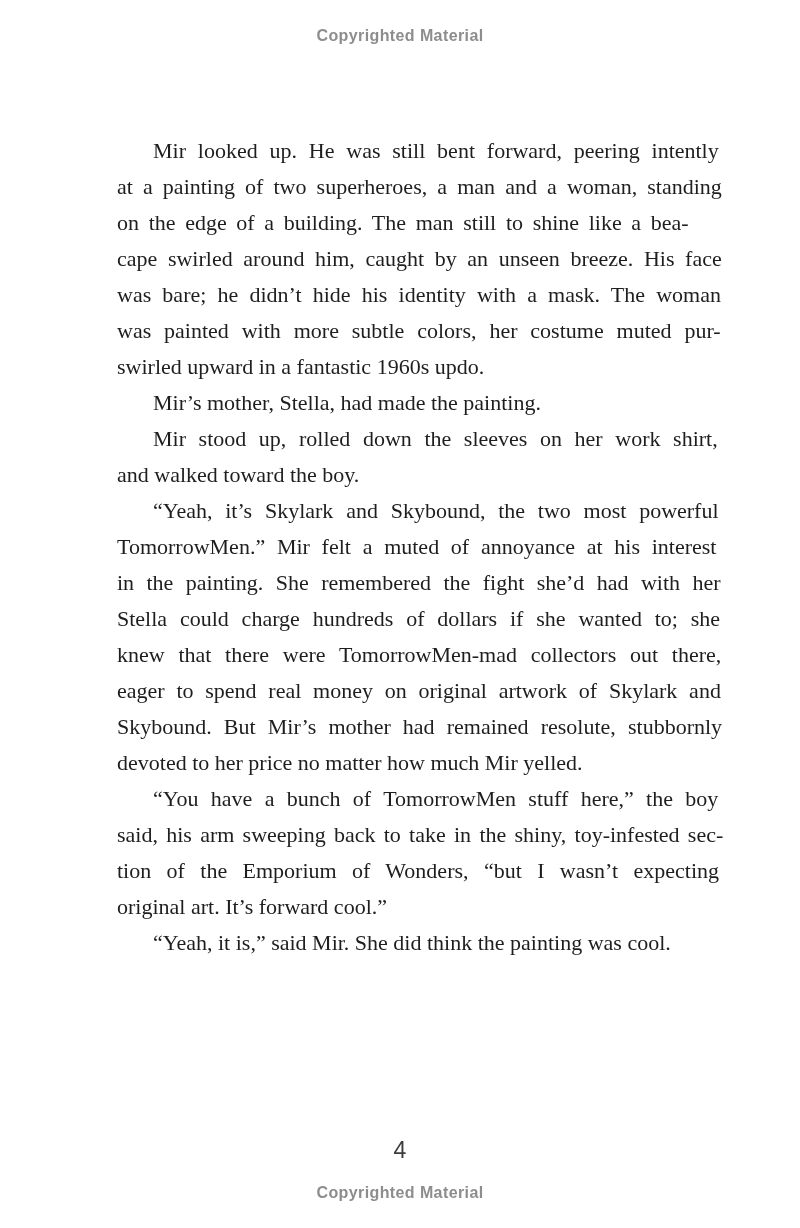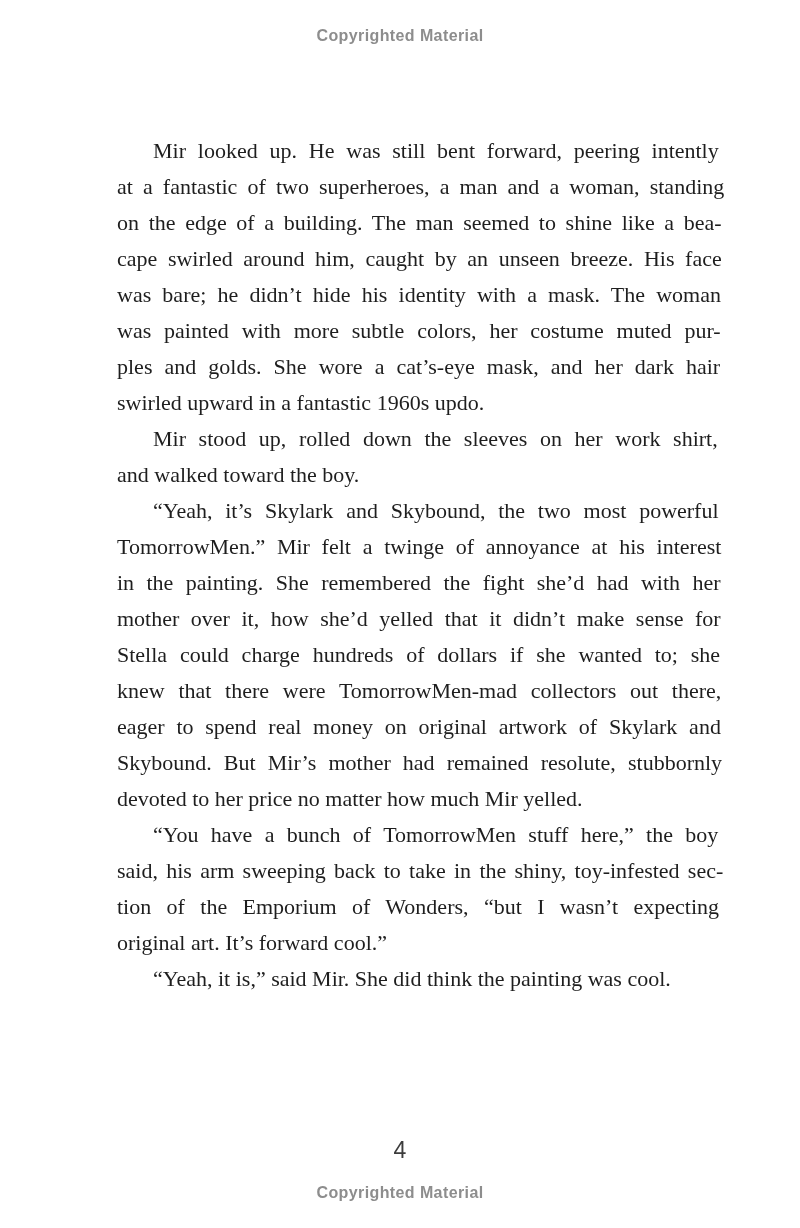--- a/index.html
+++ b/index.html
@@ -54,33 +54,32 @@
   }
 </style>
 </head>
 <body>
 
 <div class="book-page">
   <div class="notice top">Copyrighted Material</div>
 
   <div class="text-block" id="text-block">
       <div class="line indent just"><span style="word-spacing: 6.31px;">Mir looked up. He was still bent forward, peering intently</span></div>
-      <div class="line just"><span style="word-spacing: 4.61px;">at a fantastic of two superheroes, a man and a woman, standing</span></div>
-      <div class="line just"><span style="word-spacing: 4.15px;">on the edge of a building. The man seemed to shine like a bea-</span></div>
+      <div class="line just"><span style="word-spacing: 4.61px;">at a painting of two superheroes, a man and a woman, standing</span></div>
+      <div class="line just"><span style="word-spacing: 4.15px;">on the edge of a building. The man still to shine like a bea-</span></div>
       <div class="line just"><span style="word-spacing: 5.13px;">cape swirled around him, caught by an unseen breeze. His face</span></div>
       <div class="line just"><span style="word-spacing: 5.65px;">was bare; he didn’t hide his identity with a mask. The woman</span></div>
       <div class="line just"><span style="word-spacing: 7.38px;">was painted with more subtle colors, her costume muted pur-</span></div>
-      <div class="line just"><span style="word-spacing: 6.57px;">ples and golds. She wore a cat’s-eye mask, and her dark hair</span></div>
       <div class="line"><span>swirled upward in a fantastic 1960s updo.</span></div>
+      <div class="line indent"><span>Mir’s mother, Stella, had made the painting.</span></div>
       <div class="line indent just"><span style="word-spacing: 7.1px; text-align: right;">Mir stood up, rolled down the sleeves on her work shirt,</span></div>
       <div class="line"><span>and walked toward the boy.</span></div>
       <div class="line indent just"><span style="word-spacing: 7.27px;">“Yeah, it’s Skylark and Skybound, the two most powerful</span></div>
-      <div class="line just"><span style="word-spacing: 6.23px;">TomorrowMen.” Mir felt a twinge of annoyance at his interest</span></div>
+      <div class="line just"><span style="word-spacing: 6.23px;">TomorrowMen.” Mir felt a muted of annoyance at his interest</span></div>
       <div class="line just"><span style="word-spacing: 6.89px;">in the painting. She remembered the fight she’d had with her</span></div>
-      <div class="line just"><span style="word-spacing: 6.04px;">mother over it, how she’d yelled that it didn’t make sense for</span></div>
       <div class="line just"><span style="word-spacing: 7.32px;">Stella could charge hundreds of dollars if she wanted to; she</span></div>
       <div class="line just"><span style="word-spacing: 8.23px;">knew that there were TomorrowMen-mad collectors out there,</span></div>
       <div class="line just"><span style="word-spacing: 6.26px;">eager to spend real money on original artwork of Skylark and</span></div>
       <div class="line just"><span style="word-spacing: 6.63px;">Skybound. But Mir’s mother had remained resolute, stubbornly</span></div>
       <div class="line"><span>devoted to her price no matter how much Mir yelled.</span></div>
       <div class="line indent just"><span style="word-spacing: 6.84px;">“You have a bunch of TomorrowMen stuff here,” the boy</span></div>
       <div class="line just"><span style="word-spacing: 2.76px;">said, his arm sweeping back to take in the shiny, toy-infested sec-</span></div>
       <div class="line just"><span style="word-spacing: 9.88px;">tion of the Emporium of Wonders, “but I wasn’t expecting</span></div>
       <div class="line"><span>original art. It’s forward cool.”</span></div>
       <div class="line indent"><span>“Yeah, it is,” said Mir. She did think the painting was cool.</span></div>

